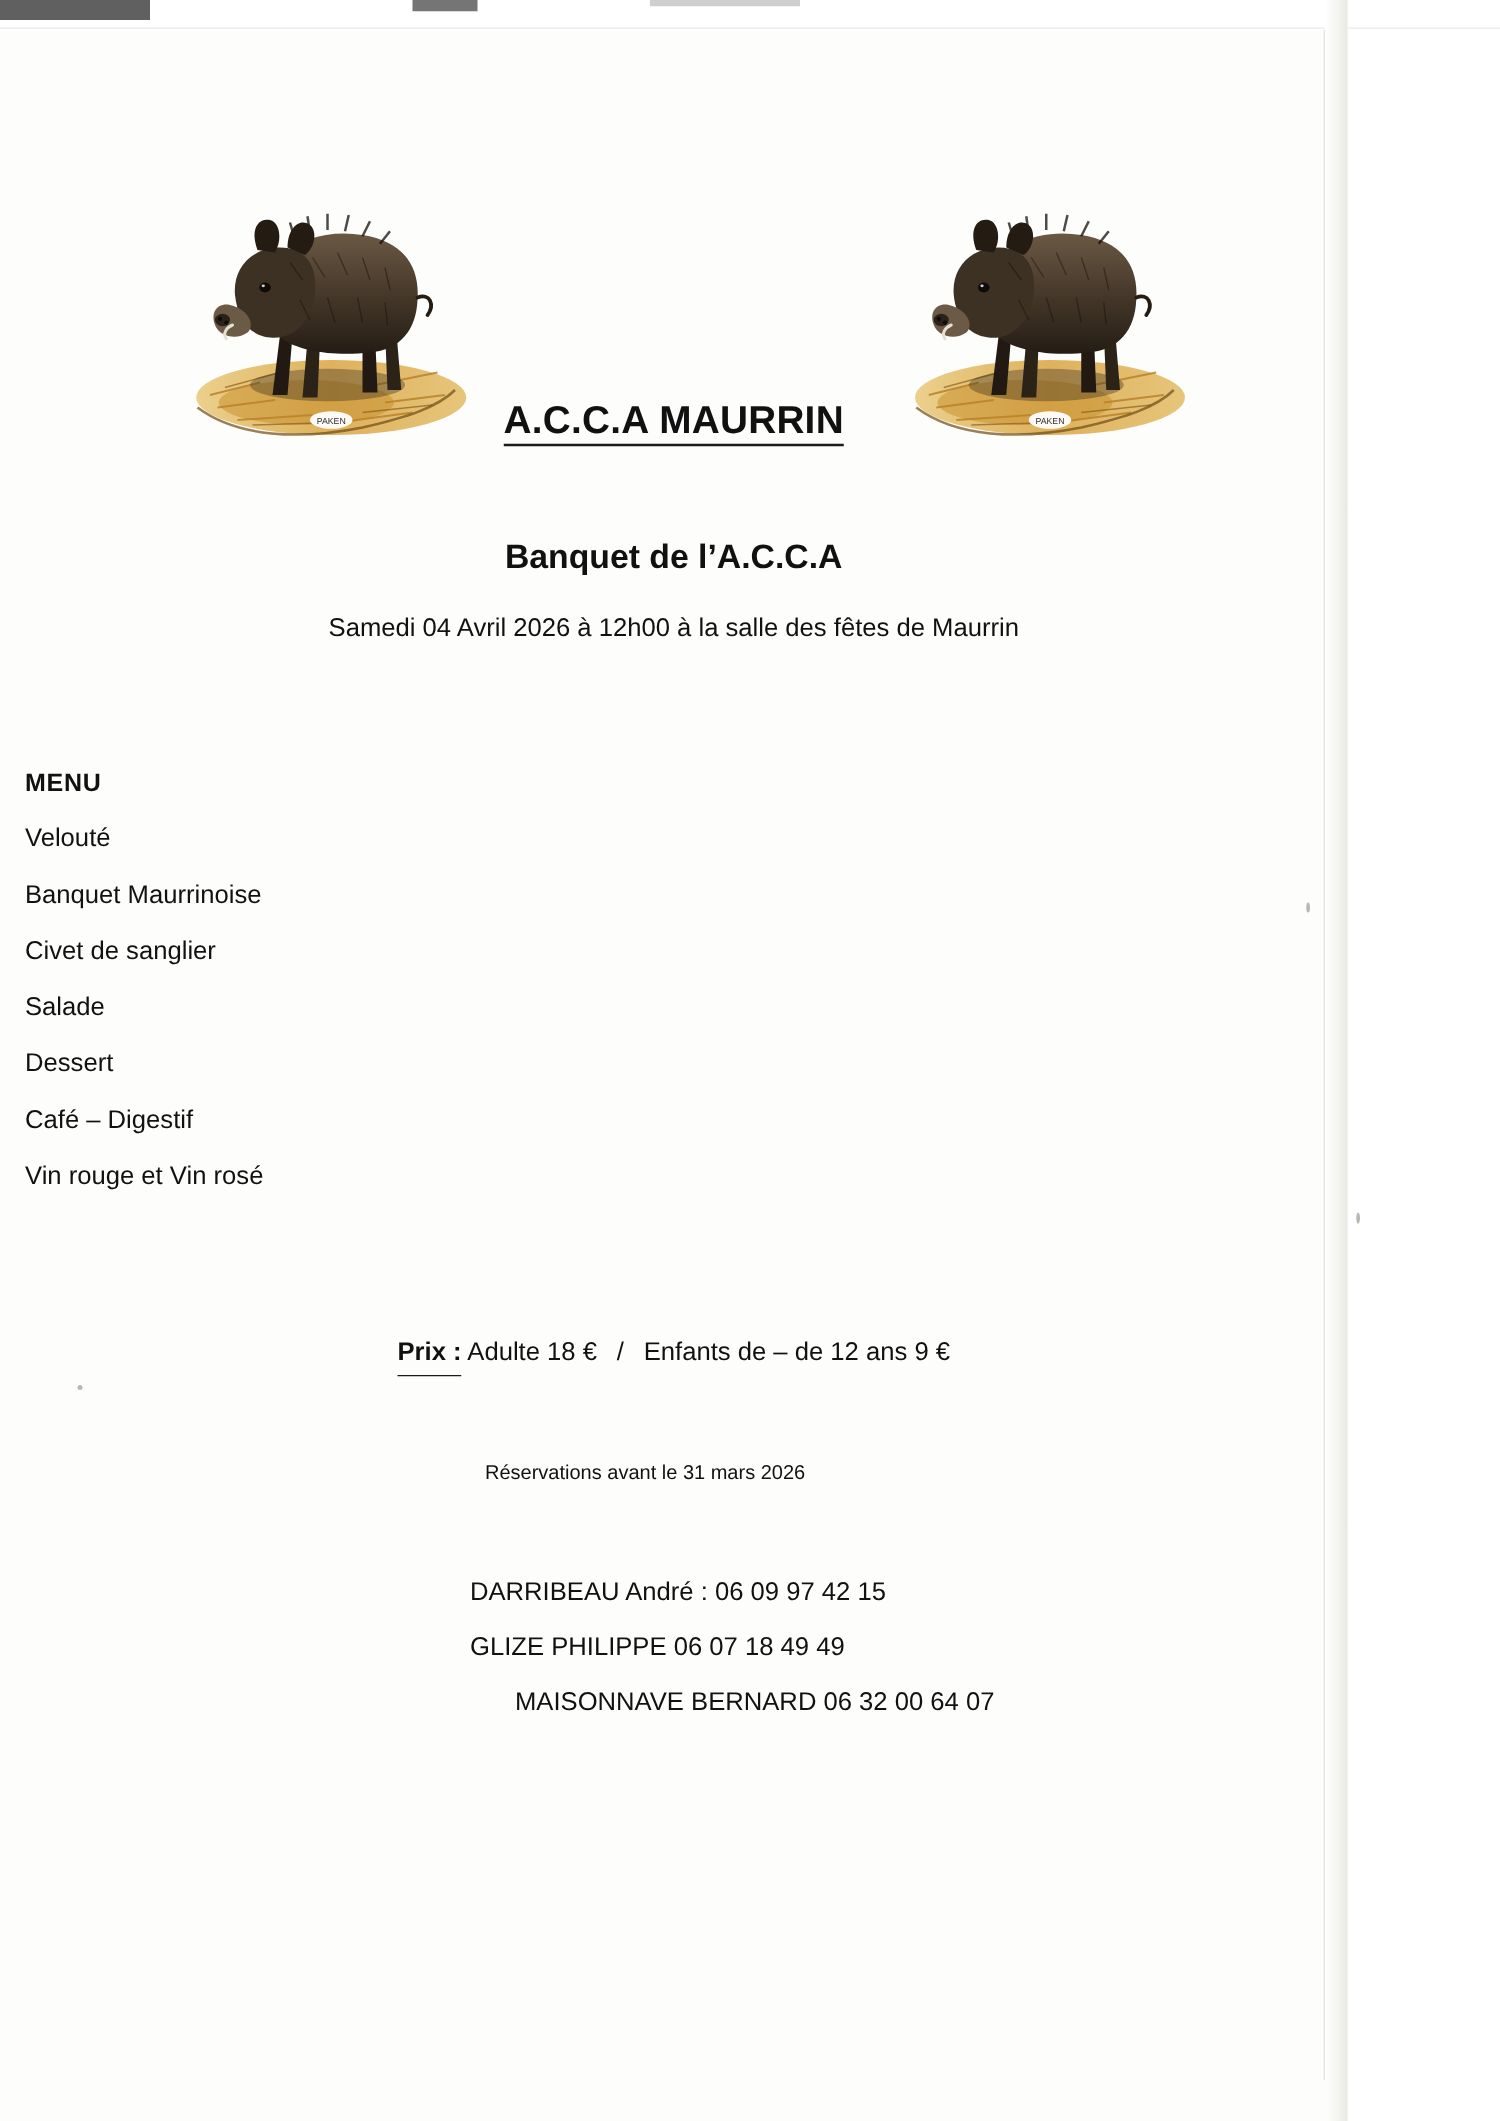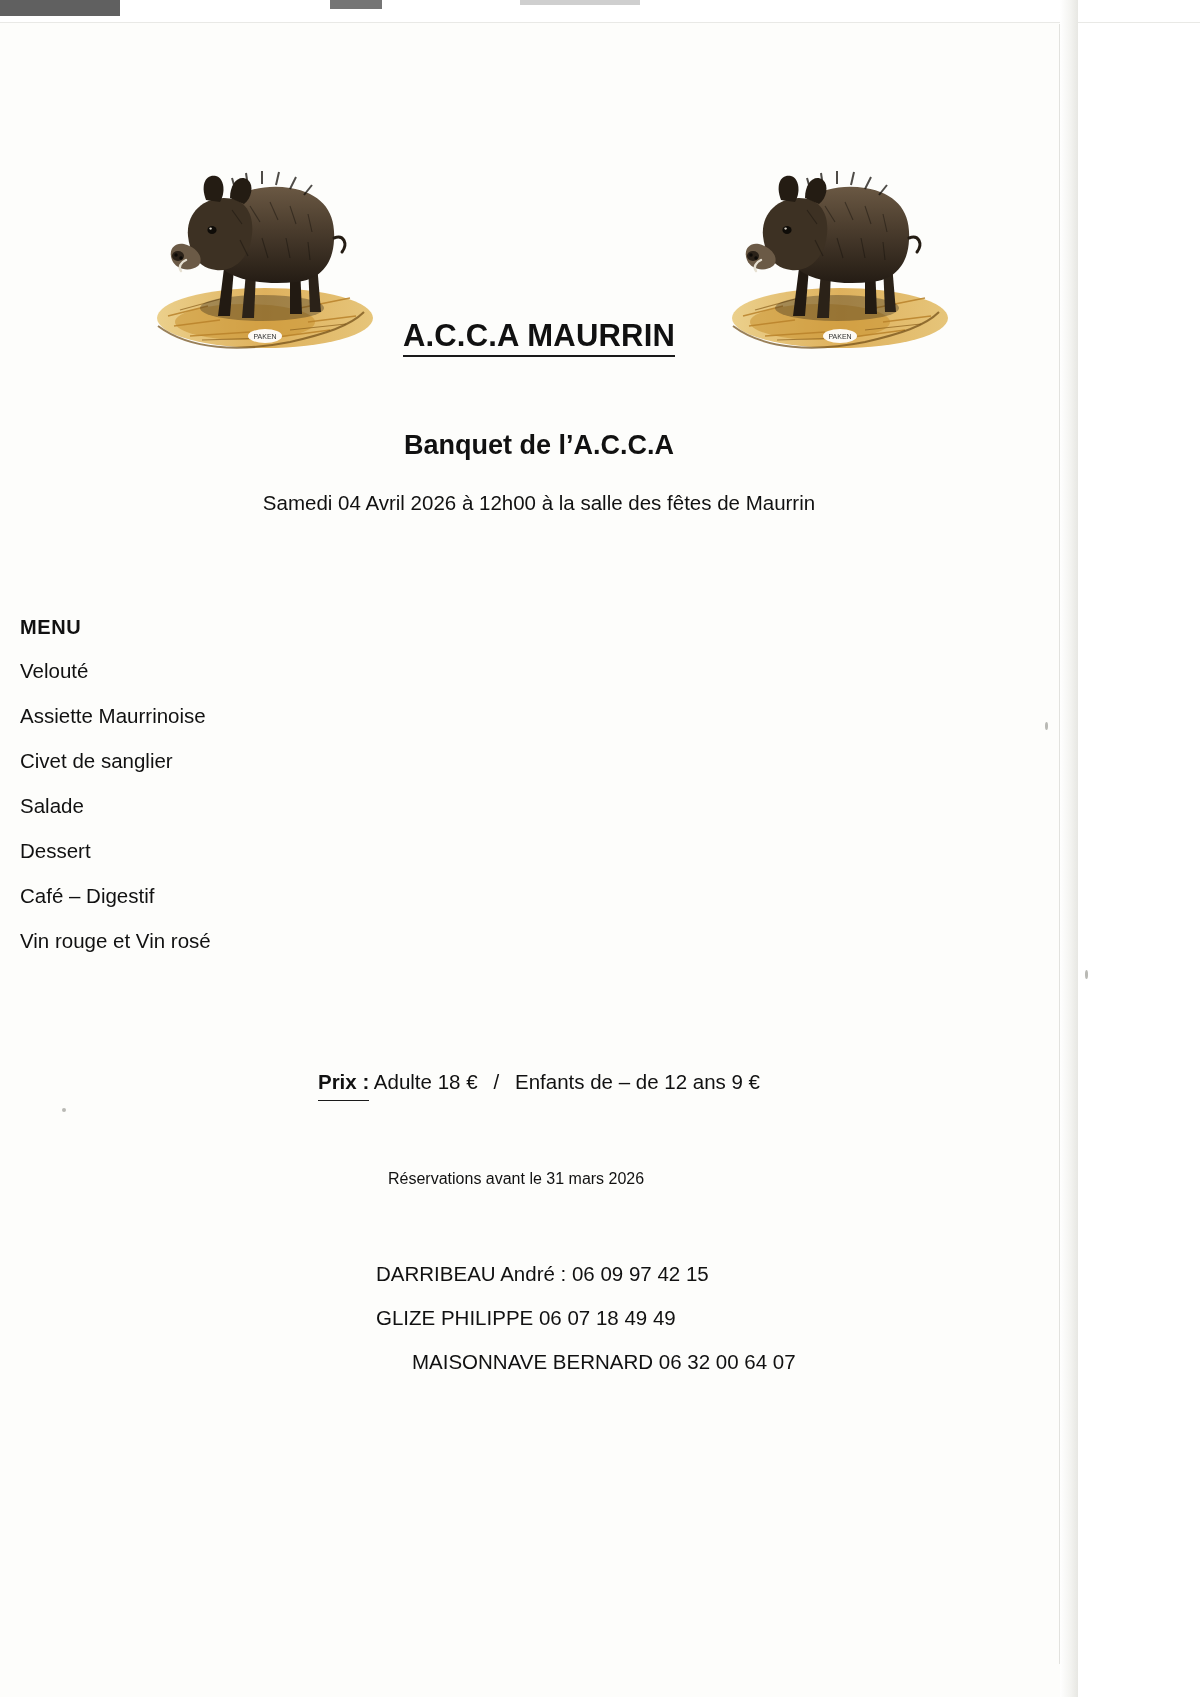--- a/index.html
+++ b/index.html
@@ -338,21 +338,21 @@
     <span>A.C.C.A MAURRIN</span>
   </div>
 
   <div class="subtitle">Banquet de l’A.C.C.A</div>
 
   <div class="datetime">Samedi 04 Avril 2026 à 12h00 à la salle des fêtes de Maurrin</div>
 
   <div class="menu-block">
     <div class="menu-heading">MENU</div>
     <div class="menu-item">Velouté</div>
-    <div class="menu-item">Assiette Maurrinoise</div>
+    <div class="menu-item">Banquet Maurrinoise</div>
     <div class="menu-item">Civet de sanglier</div>
     <div class="menu-item">Salade</div>
     <div class="menu-item">Dessert</div>
     <div class="menu-item">Café – Digestif</div>
     <div class="menu-item">Vin rouge et Vin rosé</div>
   </div>
 
   <div class="price-line">
     <span class="price-label">Prix :</span>
     <span>Adulte 18 €</span>

